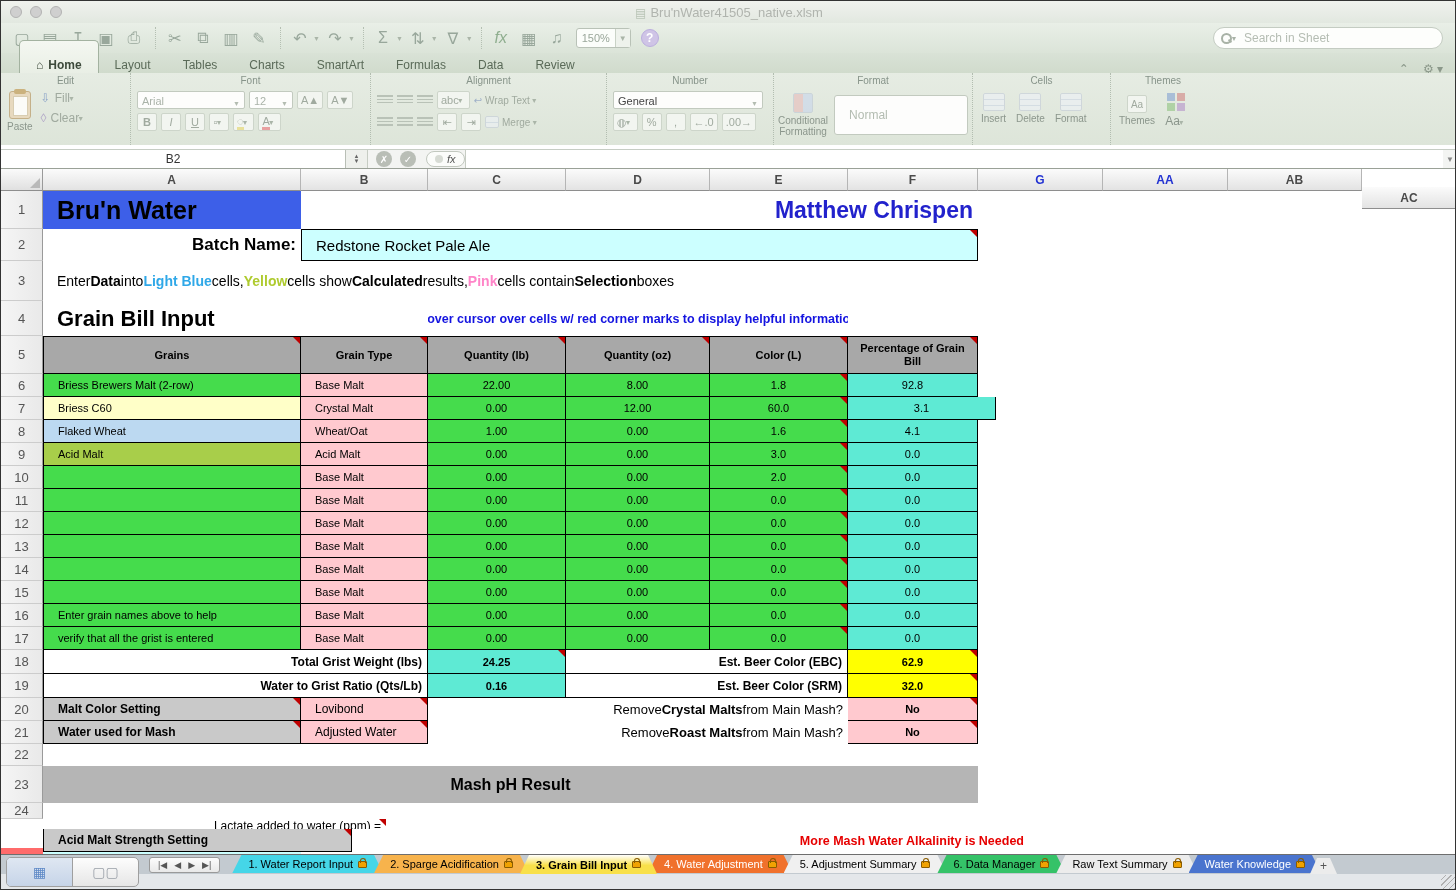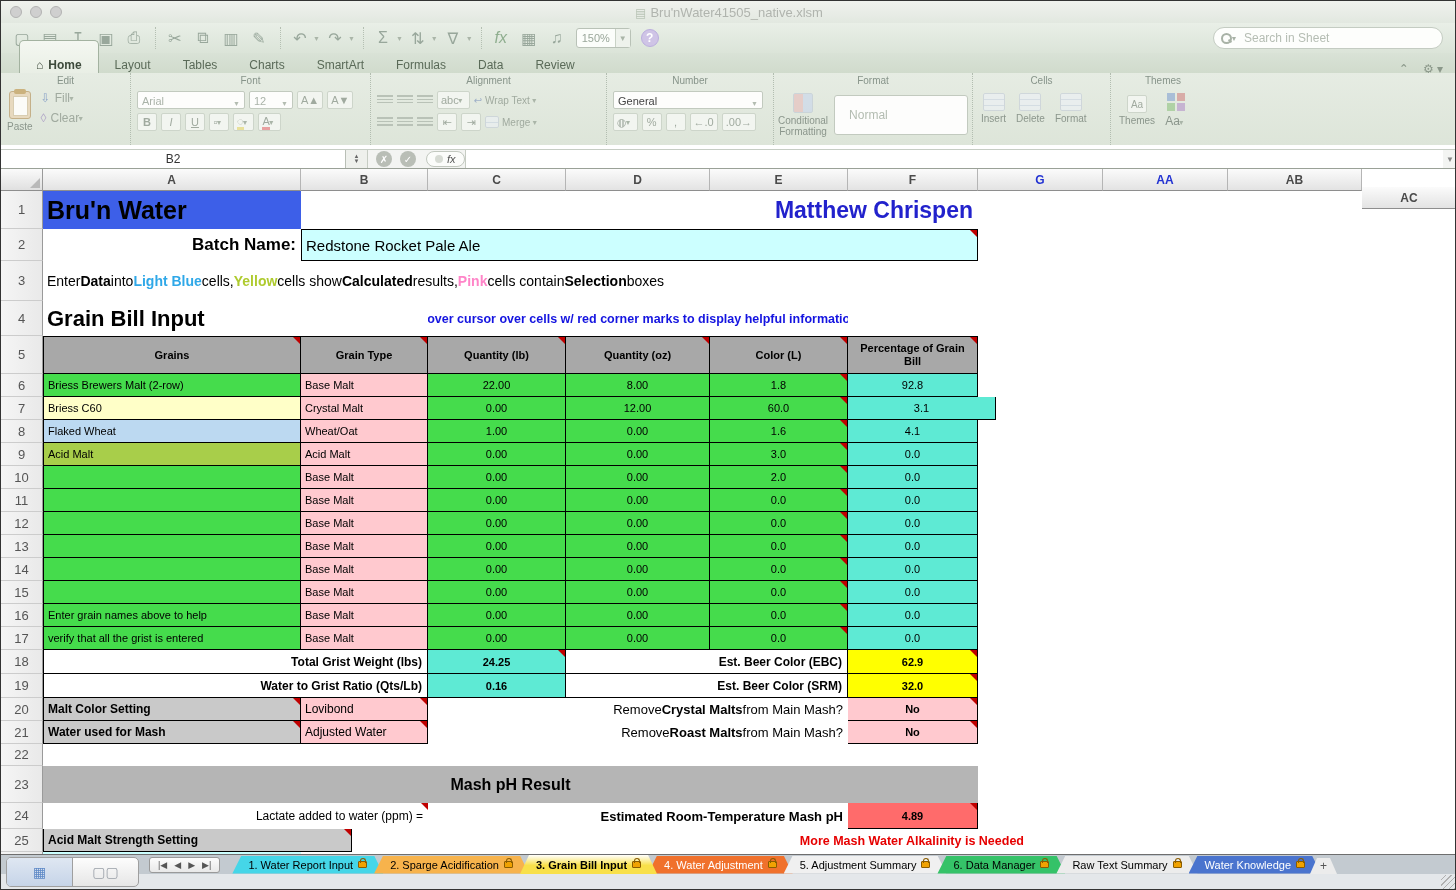--- a/index.html
+++ b/index.html
@@ -94,21 +94,21 @@
   .ch.accent { color:#2232d2; }
   .srow { display:flex; }
   .rn { width:42px; background:linear-gradient(90deg,#f5f5f5,#e9e9e9); border-right:1px solid #9a9a9a; border-bottom:1px solid #cccccc;
     font-size:13px; color:#555; display:flex; align-items:center; justify-content:center; flex:none;}
   .c { flex:none; display:flex; align-items:center; overflow:hidden; white-space:nowrap; font-size:11px; color:#000; position:relative; background:#fff;}
   .bd { border-right:1.5px solid #000; border-bottom:1.5px solid #000; }
   .bl { border-left:1.5px solid #000; }
   .rc::after { content:""; position:absolute; top:0; right:0; border-left:7px solid transparent; border-top:7px solid #c00000; }
   .ctr { justify-content:center; }
   .rgt { justify-content:flex-end; padding-right:5px; }
-  .lft { padding-left:4px; }
+  .lft { padding-left:14px; }
   .bold { font-weight:bold; }
   
   .f-green { background:#45dc4c; }
   .f-pink { background:#ffc9cf; }
   .f-paleyellow { background:#ffffc8; }
   .f-lightblue { background:#bcd9f1; }
   .f-olive { background:#a8ce4a; }
   .f-yell { background:#5eead4; }
   .f-bright { background:#ffff00; }
   .f-greyhead { background:#a8a8a8; }
@@ -581,21 +581,21 @@
           </div>
           <div class="c f-pink ctr bold bd rc" style="width: 130px;">No</div>
         </div>
         <div class="srow" style="height: 22px;">
           <div class="rn">22</div>
         </div>
         <div class="srow" style="height: 37px;">
           <div class="rn">23</div>
           <div class="c f-banner ctr bold" style="width: 935px; font-size: 16px;">Mash pH Result</div>
         </div>
-        <div class="srow" style="height: 26px;">
+        <div class="srow" style="height: 26px; flex-direction: column;">
           <div class="rn">24</div>
           <div class="c rgt rc" style="width: 385px; font-size: 12px;">Lactate added to water (ppm) =</div>
           <div class="c rgt bold" style="width: 420px; font-size: 13px;">Estimated Room-Temperature Mash pH</div>
           <div class="c f-red ctr bold bd rc" style="width: 130px;">4.89</div>
         </div>
         <div class="srow" style="height: 23px;">
           <div class="rn">25</div>
           <div class="c f-greycell lft bold bd bl rc" style="width: 309px; font-size: 12px;">Acid Malt Strength Setting</div>
           <div class="c rgt bold" style="width: 677px; font-size: 12.5px; color: rgb(230, 0, 0);">More Mash Water Alkalinity is Needed</div>
         </div>
@@ -606,21 +606,21 @@
       </div>
   </div>
 
   <div id="tabbar">
     <div id="tabnav">
       <span>|◀</span>
       <span>◀</span>
       <span>▶</span>
       <span>▶|</span>
     </div>
-    <div id="stabs" style="display:flex;align-items:center;">
+    <div id="stabs" style="display:flex;align-items:flex-start;">
         <div class="stab" style="background: linear-gradient(rgb(69, 214, 232), rgb(69, 214, 232)); color: rgb(0, 0, 0);">
           <span>1. Water Report Input</span>
           <span class="lock"></span>
         </div>
         <div class="stab" style="background: linear-gradient(rgb(247, 179, 76), rgb(247, 179, 76)); color: rgb(0, 0, 0);">
           <span>2. Sparge Acidification</span>
           <span class="lock"></span>
         </div>
         <div class="stab active" style="background: linear-gradient(rgb(255, 255, 255), rgb(248, 224, 74) 55%); color: rgb(0, 0, 0);">
           <span>3. Grain Bill Input</span>

